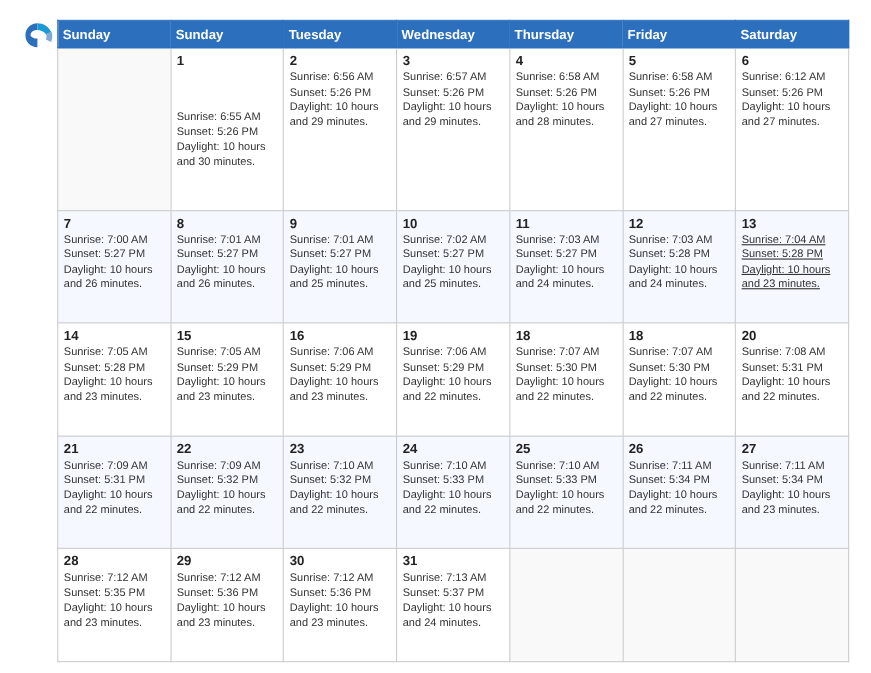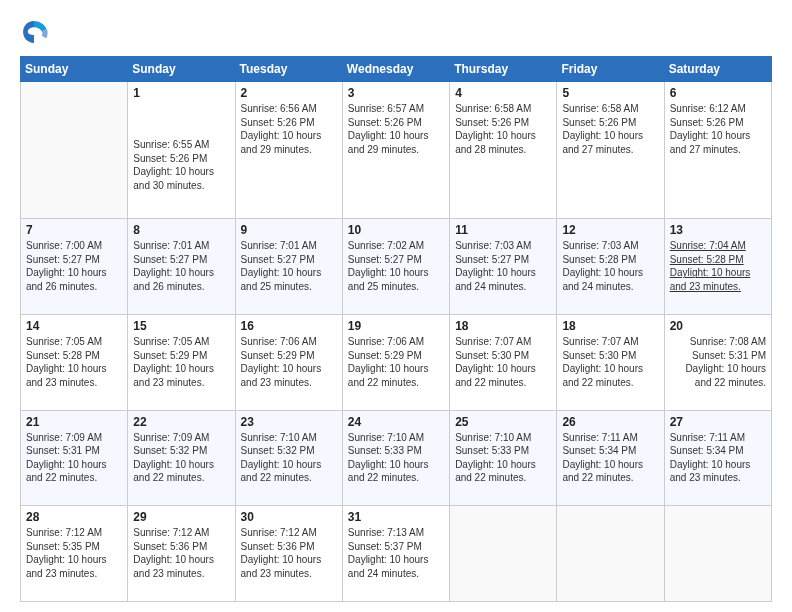--- a/index.html
+++ b/index.html
@@ -8,21 +8,21 @@
       background: #fff;
       width: 792px;
       height: 612px;
       overflow: hidden;
     }
     .page {
       width: 792px;
       height: 612px;
       padding: 18px 20px 10px 20px;
       display: flex;
-      flex-direction: column;
+      flex-direction: row;
     }
     .header {
       display: flex;
       align-items: flex-start;
       justify-content: space-between;
       margin-bottom: 10px;
     }
     .logo {
       display: flex;
       align-items: center;
@@ -244,21 +244,21 @@
 Daylight: 10 hours and 22 minutes.</div>
           </td>
           <td>
             <span class="day-num">18</span>
             <div class="cell-text" style="white-space: pre-line;">Sunrise: 7:07 AM
 Sunset: 5:30 PM
 Daylight: 10 hours and 22 minutes.</div>
           </td>
           <td>
             <span class="day-num">20</span>
-            <div class="cell-text" style="white-space: pre-line; text-align: right;">Sunrise: 7:08 AM
+            <div class="cell-text" style="white-space: pre-line;">Sunrise: 7:08 AM
 Sunset: 5:31 PM
 Daylight: 10 hours and 22 minutes.</div>
           </td>
         </tr>
         <tr>
           <td>
             <span class="day-num">21</span>
             <div class="cell-text" style="white-space: pre-line;">Sunrise: 7:09 AM
 Sunset: 5:31 PM
 Daylight: 10 hours and 22 minutes.</div>

